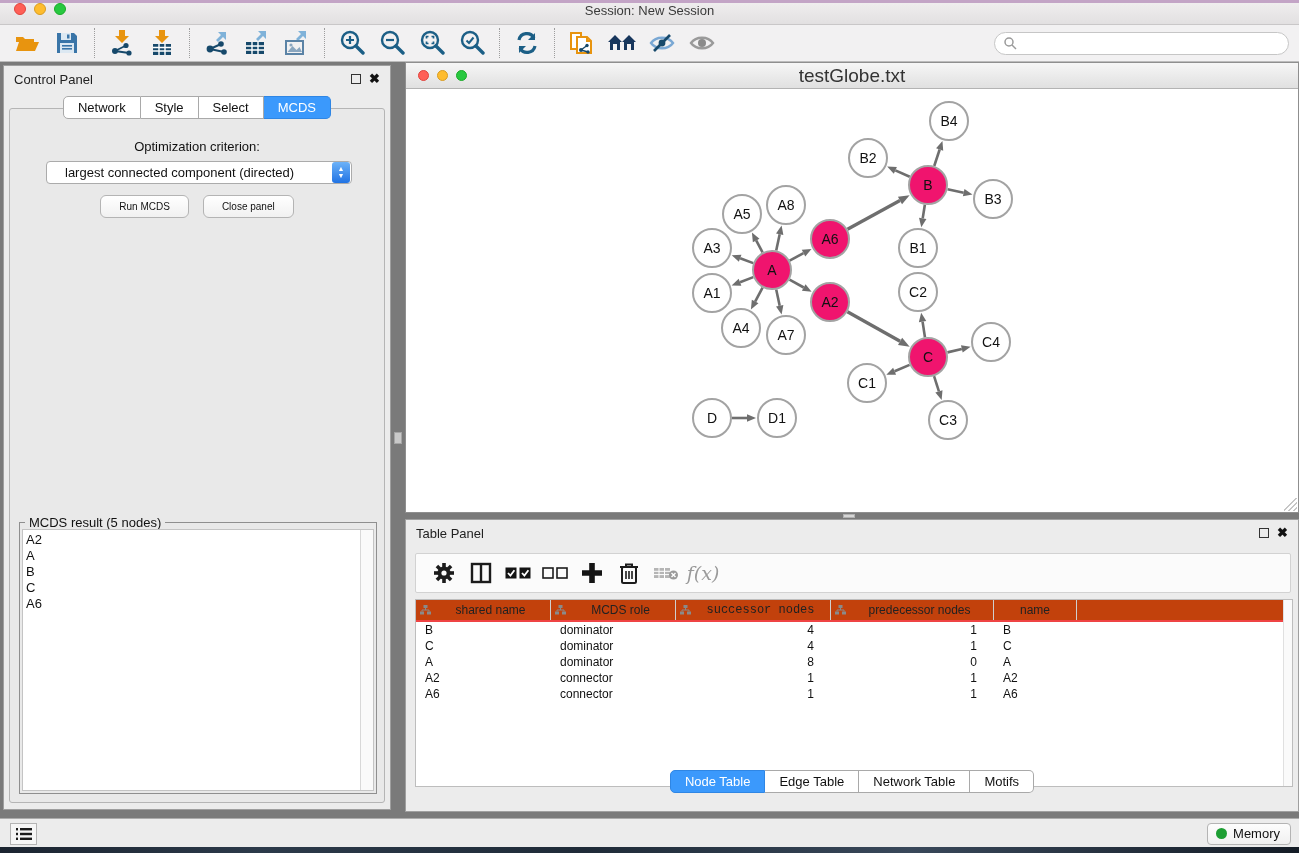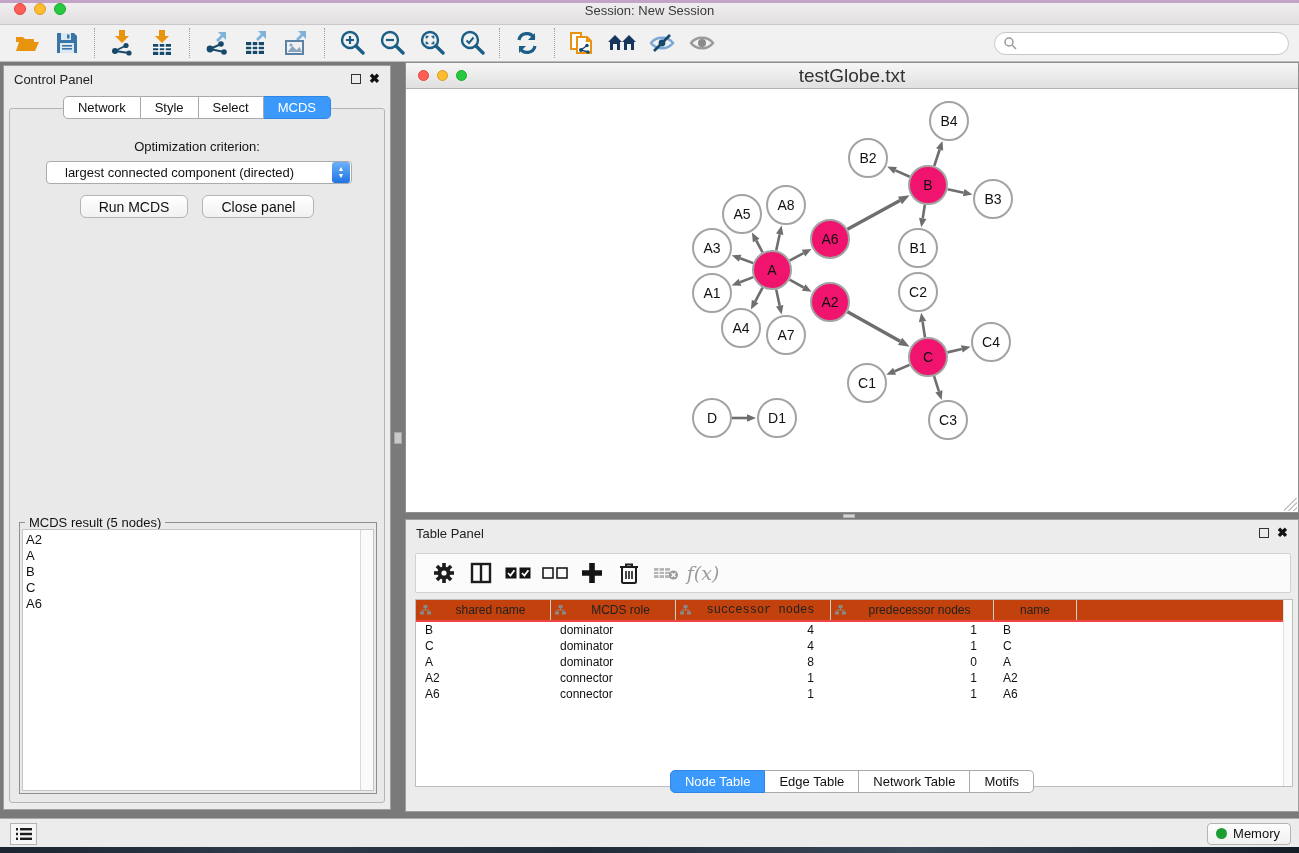--- a/index.html
+++ b/index.html
@@ -57,21 +57,21 @@
   .opt-label { text-align:center; margin-top:30px; font-size:13px; color:#111; }
   .dropdown { position:absolute; left:36px; top:52px; width:306px; height:23px; background:#fff;
               border:1px solid #ababab; border-radius:4px; display:flex; align-items:center; }
   .dropdown .dd-text { flex:1; font-size:13px; padding-left:18px; color:#111; white-space:nowrap; }
   .dd-stepper { width:18px; height:21px; margin-right:1px; border-radius:3px;
                 background:linear-gradient(#6cb2f8,#2173e4); display:flex; flex-direction:column;
                 align-items:center; justify-content:center; gap:1px; }
   .dd-stepper span { color:#fff; font-size:7px; line-height:6px; }
   .cp-buttons { position:absolute; top:86px; width:100%; display:flex; justify-content:center; gap:14px; }
   .mac-btn { height:23px; padding:0 18px; background:linear-gradient(#ffffff,#f1f1f1);
-             border:1px solid #b4b4b4; border-radius:6px; font-size:14px; color:#111;
+             border:1px solid #b4b4b4; border-radius:6px; font-size:10px; color:#111;
              font-family:"Liberation Sans",sans-serif; }
 
   .result-box { position:absolute; left:9px; top:413px; width:358px; height:272px; border:1px solid #8f8f8f; }
   .result-legend { position:absolute; top:-8px; left:5px; background:#e9e9e9; padding:0 4px;
                    font-size:13px; color:#111; }
   .result-list { position:absolute; left:2px; top:6px; right:2px; bottom:2px; background:#fff;
                  border:1px solid #c4c4c4; font-size:13px; color:#111; overflow:hidden; display:flex; }
   .result-items { flex:1; padding:2px 0 0 3px; }
   .result-items div { line-height:16px; }
   .result-scroll { width:13px; background:#fafafa; border-left:1px solid #d8d8d8; }

